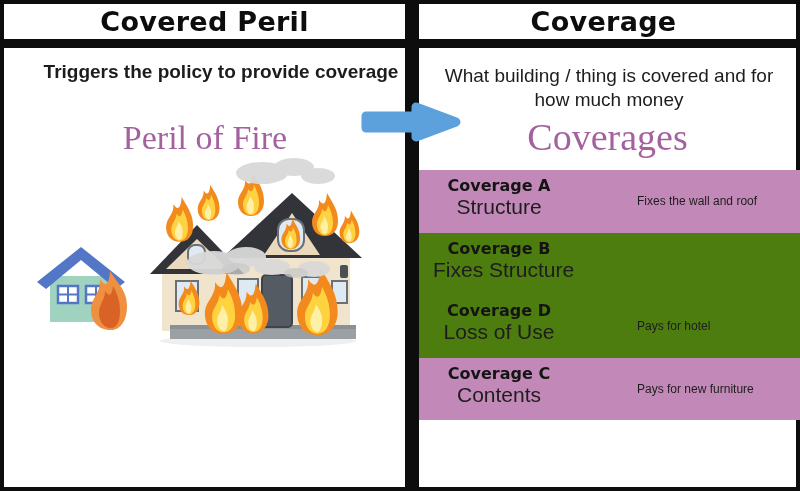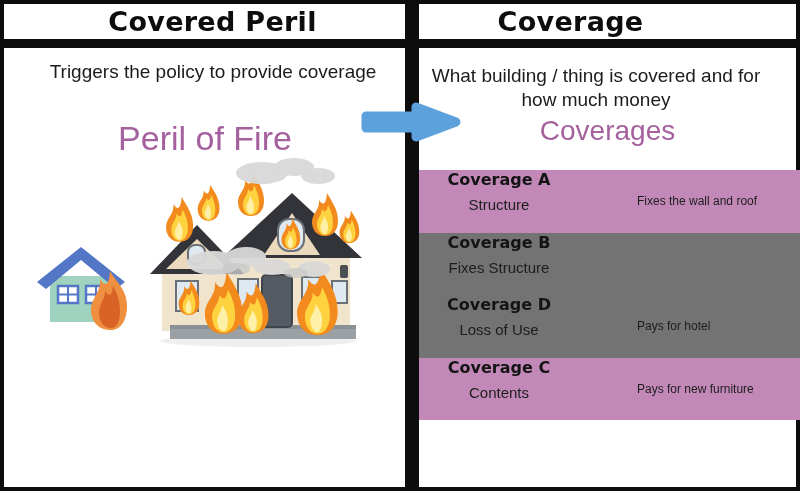--- a/index.html
+++ b/index.html
@@ -13,45 +13,45 @@
   .frame.bottom { left:0; top:487px; width:800px; height:4px; }
   .frame.left   { left:0; top:0; width:4px; height:491px; }
   .frame.right  { left:796px; top:0; width:4px; height:491px; }
   
   .hline { position:absolute; left:0; top:39px; width:800px; height:9px; background:#0d0d0d; z-index:1; }
   .vline { position:absolute; left:405px; top:0; width:14px; height:491px; background:#0d0d0d; z-index:1; }
 
   .hdr {
     position:absolute; top:3px; height:36px; line-height:37px; text-align:center;
     font-family:"DejaVu Sans", sans-serif; font-weight:bold; font-size:27px;
-    letter-spacing:0.3px; color:#0d0d0d; z-index:3;margin-left:8px;
+    letter-spacing:0.3px; color:#0d0d0d; z-index:3;
   }
   .hdr-left  { left:4px;   width:401px; }
-  .hdr-right { left:400px; width:325px; }
+  .hdr-right { left:441px; width:325px; }
 
   .desc { position:absolute; text-align:center; font-size:19px; color:#1c1c1c; z-index:3; line-height:24px; }
-  .desc-left  { left:14px;   top:60px;  width:398px; }
-  .desc-right { left:418px; top:64px;  width:356px; }
+  .desc-left  { left:22px;   top:60px;  width:398px;font-weight:bold; }
+  .desc-right { left:431px; top:64px;  width:356px; }
 
   .highlight {
     position:absolute; text-align:center; color:#a4619e; z-index:3;
-    font-family:Liberation Sans, sans-serif;
+    font-family:Liberation Serif, serif;
   }
   .hl-left  { left:4px;   top:119px; width:402px; font-size:34px; }
-  .hl-right { left:419px; top:115px; width:377px; font-size:28px; }
+  .hl-right { left:419px; top:115px; width:377px; font-size:38px; }
 
   
   .cov-table { position:absolute; left:419px; top:170px; width:381px; height:250px; z-index:2;
                display:flex; flex-direction:column; }
   .cov-row { height:62.5px; display:flex; overflow:hidden; }
   .cov-row.light { background:#c289b8; }
-  .cov-row.dark  { background:#737373; }
-  .cov-left { width:132px; margin-left:14px; text-align:center; }
+  .cov-row.dark  { background:#4d7c0f; }
+  .cov-left { width:132px; margin-left:14px; padding-top:6px; text-align:center; }
   .cov-title { font-family:"DejaVu Sans", sans-serif; font-weight:bold; font-size:16px; color:#141414; white-space:nowrap; }
-  .cov-sub   { font-size:15px; color:#1d1d1d; margin-top:7px; white-space:nowrap; }
+  .cov-sub   { font-size:21px; color:#1d1d1d; margin-top:0; white-space:nowrap; }
   .cov-desc  { flex:1; display:flex; align-items:center; padding-left:72px; font-size:12px; color:#1d1d1d; }
 
   .arrow-wrap { position:absolute; left:356px; top:93px; width:110px; height:58px; z-index:6; }
   .small-house-wrap { position:absolute; left:33px; top:235px; width:104px; height:104px; z-index:3; }
   .big-house-wrap   { position:absolute; left:144px; top:157px; width:228px; height:194px; z-index:3; }
 </style>
 </head>
 <body>
 
 <div class="canvas">

